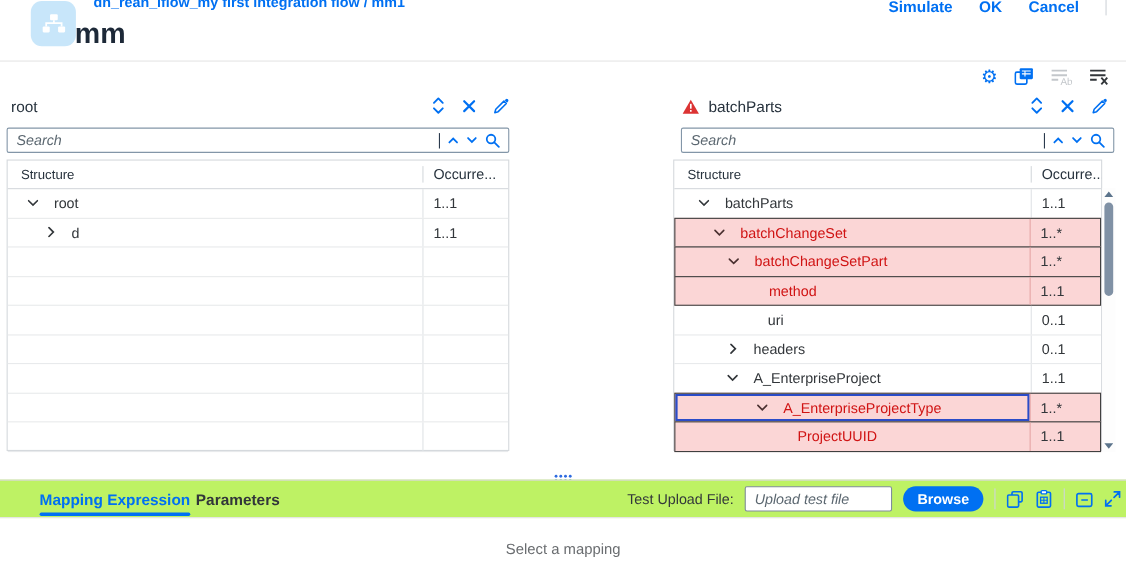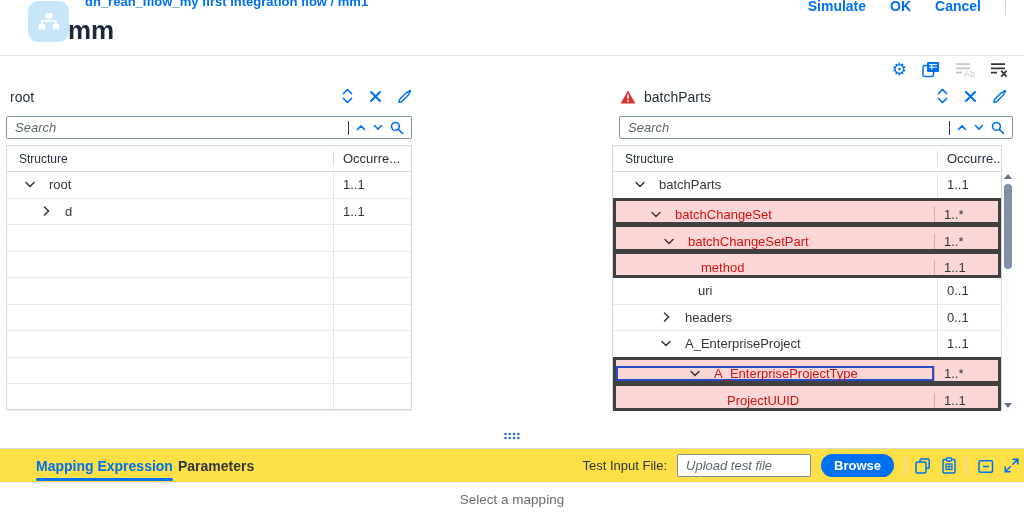--- a/index.html
+++ b/index.html
@@ -18,21 +18,21 @@
   .hdr-divider { width:1px; height:16px; background:#cfd4d9; }
 
   
   .canvas { position:absolute; top:55px; left:0; width:1024px; height:375px;
     background:#fff; border-top:1px solid #e5e5e5; }
   .canvas-toolbar { position:absolute; top:4px; right:14px; display:flex; gap:13px; align-items:center; }
   .tbtn { background:none; border:none; cursor:pointer; display:flex; align-items:center; padding:1px; }
   .gear-glyph { font-size:17px; color:#0070f2; line-height:17px; }
 
   .panel { position:absolute; top:30px; }
-  .left-panel { left:6px; width:406px; }
+  .left-panel { left:6px; width:457px; }
   .right-panel { left:612px; width:390px; }
   .panel-head { position:relative; height:26px; }
   .panel-title { position:absolute; left:4px; top:3px; font-size:14px; color:#27323d; display:flex; gap:8px; align-items:center; }
   .panel-icons { position:absolute; right:0; top:2px; display:flex; gap:15px; align-items:center; }
   .right-panel .panel-icons { right:-5px; }
   .pbtn { background:none; border:none; cursor:pointer; padding:0; display:flex; }
 
   .searchbox { margin-top:4px; height:23px; border:1px solid #8396a8; border-radius:2px;
     display:flex; align-items:center; background:#fff; }
   .right-panel .searchbox { margin-left:7px; width:394px; }
@@ -49,35 +49,35 @@
   .cell-structure { flex:1; display:flex; align-items:center; font-size:13px; overflow:hidden; }
   .cell-occ { display:flex; align-items:center; padding-left:9px; font-size:13px;
     border-left:1px solid #e0e3e6; color:#32363a; }
   .thead .cell-structure { padding-left:12px; font-size:12px; color:#27323d; }
   .thead .cell-occ { border-left:1px solid #d5d9dd; color:#27323d; overflow:hidden;
     white-space:nowrap; text-overflow:ellipsis; }
   .left-panel .cell-occ { width:78px; }
   .right-panel .cell-occ { width:64px; }
   .chev { display:inline-flex; width:12px; justify-content:center; margin-right:13px; flex:none; }
 
-  .trow.error { background:#fbd6d6; border:3px solid #404040; margin-top:-1px; height:27.5px;align-items:flex-end; }
+  .trow.error { background:#fbd6d6; border:1px solid #404040; margin-top:-1px; height:27.5px; }
   .trow.error .cell-structure, .trow.error .cell-occ { color:#d01313; }
   .trow.error .cell-occ { color:#32363a; border-left:1px solid #e5a5a5; }
   .trow.selected .cell-structure { box-shadow: inset 0 0 0 2px #2b4cc8; }
 
   
   .vscroll { position:absolute; left:1002px; top:115px; width:12px; height:240px; background:#fdfdfd; }
   .vs-arrow { position:absolute; left:2px; width:0; height:0; border-left:4px solid transparent; border-right:4px solid transparent; }
   .vs-up { top:3px; border-bottom:5px solid #5b738b; }
   .vs-down { bottom:3px; border-top:5px solid #5b738b; }
   .vs-thumb { position:absolute; left:2px; top:13px; width:8px; height:85px; background:#8091a5; border-radius:4px; }
 
   
   .splitter-dots { position:absolute; top:426px; left:503px; cursor:row-resize; }
-  .tabstrip { position:absolute; top:448px; left:0; right:0; height:35px; background:#fde047;
+  .tabstrip { position:absolute; top:436px; left:0; right:0; height:35px; background:#bef264;
     border-top:1px solid #d9d9d9; border-bottom:1px solid #e5e5e5; }
   .tab { position:absolute; top:0; height:34px; display:flex; align-items:center;
     font-size:14px; font-weight:600; cursor:pointer; background:none; border:none;
     font-family:"Liberation Sans", sans-serif; }
   .tab-1 { left:36px; color:#0070f2; }
   .tab-1::after { content:""; position:absolute; left:0; right:0; bottom:2px; height:3px;
     background:#0070f2; border-radius:2px; }
   .tab-2 { left:178px; color:#32363a; }
 
   .test-cluster { position:absolute; top:5px; right:5px; display:flex; align-items:center; gap:10px; }
@@ -424,21 +424,21 @@
       <circle cx="11.1" cy="6" r="1.3" fill="#2e6be0"></circle>
       <circle cx="15.4" cy="6" r="1.3" fill="#2e6be0"></circle>
   </svg>
 </div>
 
 <div class="tabstrip">
   <button class="tab tab-1">Mapping Expression</button>
   <button class="tab tab-2">Parameters</button>
 
   <div class="test-cluster">
-    <span class="ti-label">Test Input File:</span>
+    <span class="ti-label">Test Upload File:</span>
     <input class="ti-input" placeholder="Upload test file" style="">
     <button class="browse-btn">Browse</button>
     <span class="cl-divider"></span>
     <button class="ibtn">
       <svg width="16" height="16" viewBox="0 0 16 16">
         <rect x="1" y="4" width="10" height="11" rx="1.2" fill="none" stroke="#0070f2" stroke-width="1.5"></rect>
         <path d="M5 4 V2.2 A1.2 1.2 0 0 1 6.2 1 H13 A1.2 1.2 0 0 1 14.2 2.2 V9 A1.2 1.2 0 0 1 13 10.2 H11" fill="none" stroke="#0070f2" stroke-width="1.5"></path>
       </svg>
     </button>
     <button class="ibtn">

